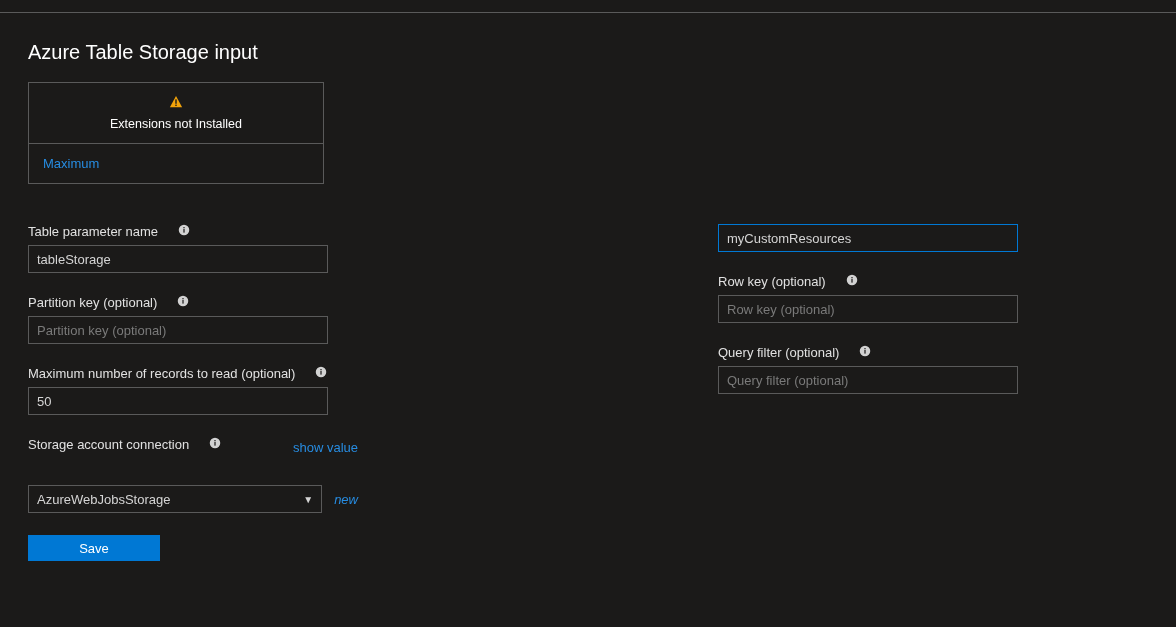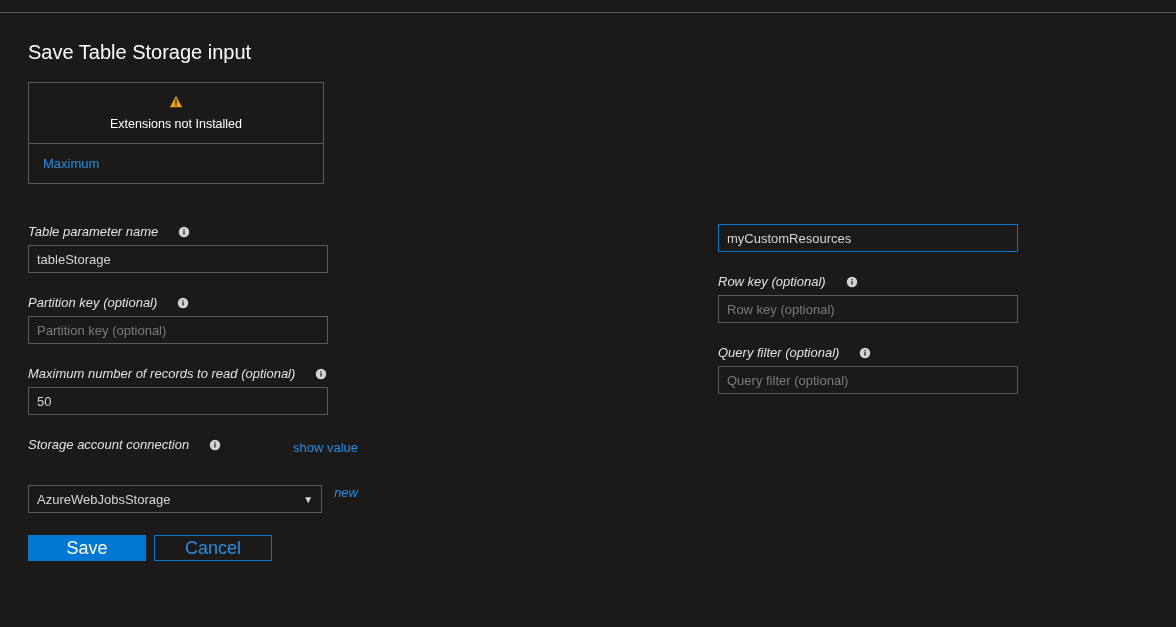--- a/index.html
+++ b/index.html
@@ -36,21 +36,21 @@
     .ext-desc { color: #d2d2d2; font-size: 12.5px; margin-bottom: 8px; }
     .link { color: #278ce1; cursor: pointer; font-size: 13px; }
     .link-italic { color: #278ce1; font-style: italic; font-size: 13px; cursor: pointer; }
     .form-grid {
       display: flex;
       gap: 360px;
       margin-top: 40px;
     }
     .col { width: 330px; }
     .field { margin-bottom: 22px; }
-    .label-row { display: flex; align-items: center; gap: 20px; margin-bottom: 6px; font-style: italic; }
+    .label-row { display: flex; align-items: flex-start; gap: 20px; margin-bottom: 6px; }
     label { color: #e1e1e1; font-size: 13px; }
     .field input[type=text], .select-box {
       width: 300px;
       height: 28px;
       background: #1b1a19;
       border: 1px solid #5a5a5a;
       color: #d5d5d5;
       padding: 12px 8px;
       font-size: 13px;
       outline: none;
@@ -59,43 +59,43 @@
     .field input::placeholder { color: #7a7a7a; }
     .select-box {
       width: 330px;
       display: flex;
       align-items: center;
       justify-content: space-between;
       cursor: pointer;
     }
     .select-box .val { color: #d5d5d5; }
     .caret { font-size: 10px; color: #d5d5d5; }
-    .select-row { display: flex; gap: 12px; margin-top: 27px; }
+    .select-row { display: flex; align-items: center; gap: 12px; margin-top: 27px; }
     .buttons { display: flex; gap: 8px; margin-top: 6px; }
     .btn {
-      width: 118px;
+      width: 132px;
       height: 26px;
       display: flex;
       align-items: center;
       justify-content: center;
-      font-size: 18px;
+      font-size: 13px;
       cursor: pointer;
     }
     .btn-primary { background: #0078d4; color: #fff; border: 1px solid #0078d4; }
     .btn-secondary { background: transparent; color: #278ce1; border: 1px solid #0078d4; }
     svg.info { width: 12px; height: 12px; }
     svg.warn { width: 14px; height: 14px; }
     .conn-label-row { width: 330px; display: flex; align-items: center; justify-content: space-between; margin-bottom: 6px;}
   </style>
 </head>
 <body>
 
 <div class="top-line"></div>
 <div class="page">
-  <h1 class="title">Save Table Storage input</h1>
+  <h1 class="title">Azure Table Storage input</h1>
 
   <div class="warning-box">
     <div class="section">
       <div class="warn-row">
         <svg class="warn" viewBox="0 0 16 16">
             <path fill="#f2a30a" d="M8 1 L15 14 H1 Z"></path>
             <rect x="7.2" y="5" width="1.6" height="5" fill="#1b1a19"></rect>
             <rect x="7.2" y="11" width="1.6" height="1.6" fill="#1b1a19"></rect>
           </svg>
         <span class="warn-text">Extensions not Installed</span>
@@ -156,21 +156,20 @@
         <div class="select-row">
           <div class="select-box">
             <span class="val">AzureWebJobsStorage</span>
             <span class="caret">▼</span>
           </div>
           <span class="link-italic">new</span>
         </div>
       </div>
       <div class="buttons">
         <div class="btn btn-primary">Save</div>
-        <div class="btn btn-secondary">Cancel</div>
       </div>
     </div>
 
     <div class="col">
       <div class="field">
         <input type="text" class="focused" value="myCustomResources" style="">
       </div>
       <div class="field">
         <div class="label-row">
           <label>Row key (optional)</label>

